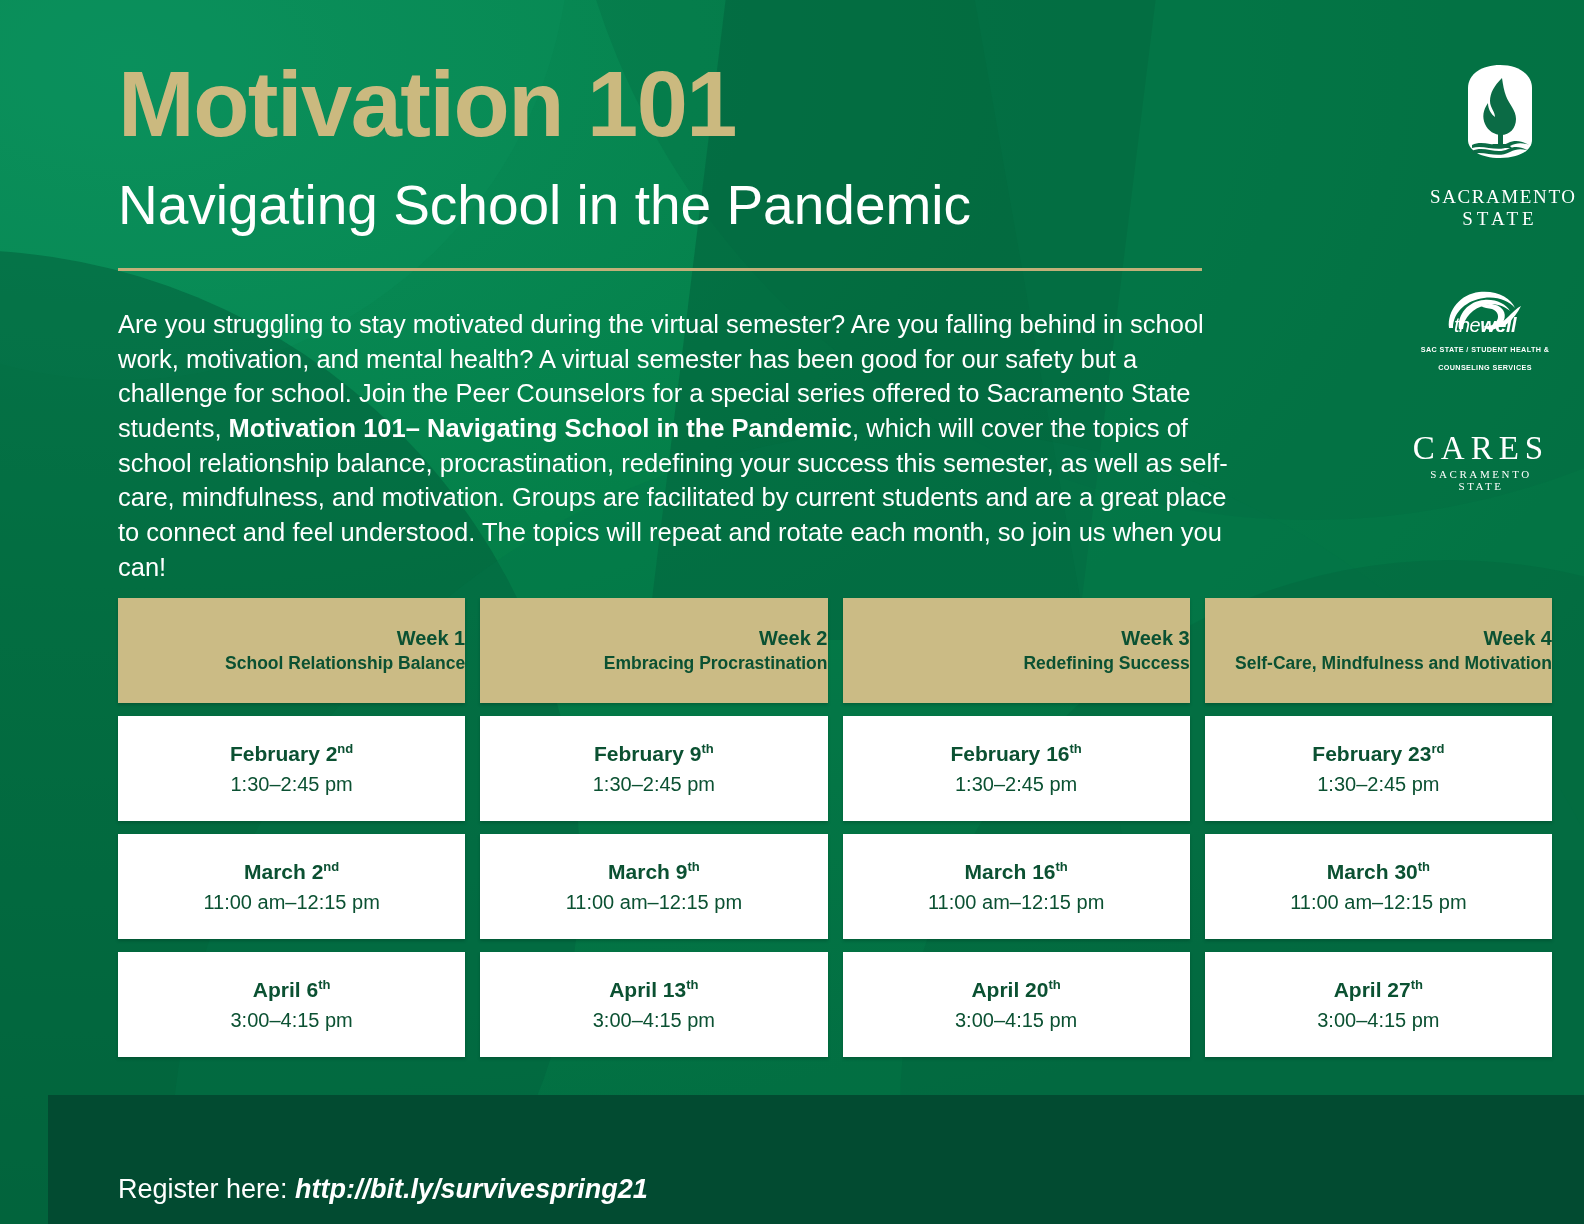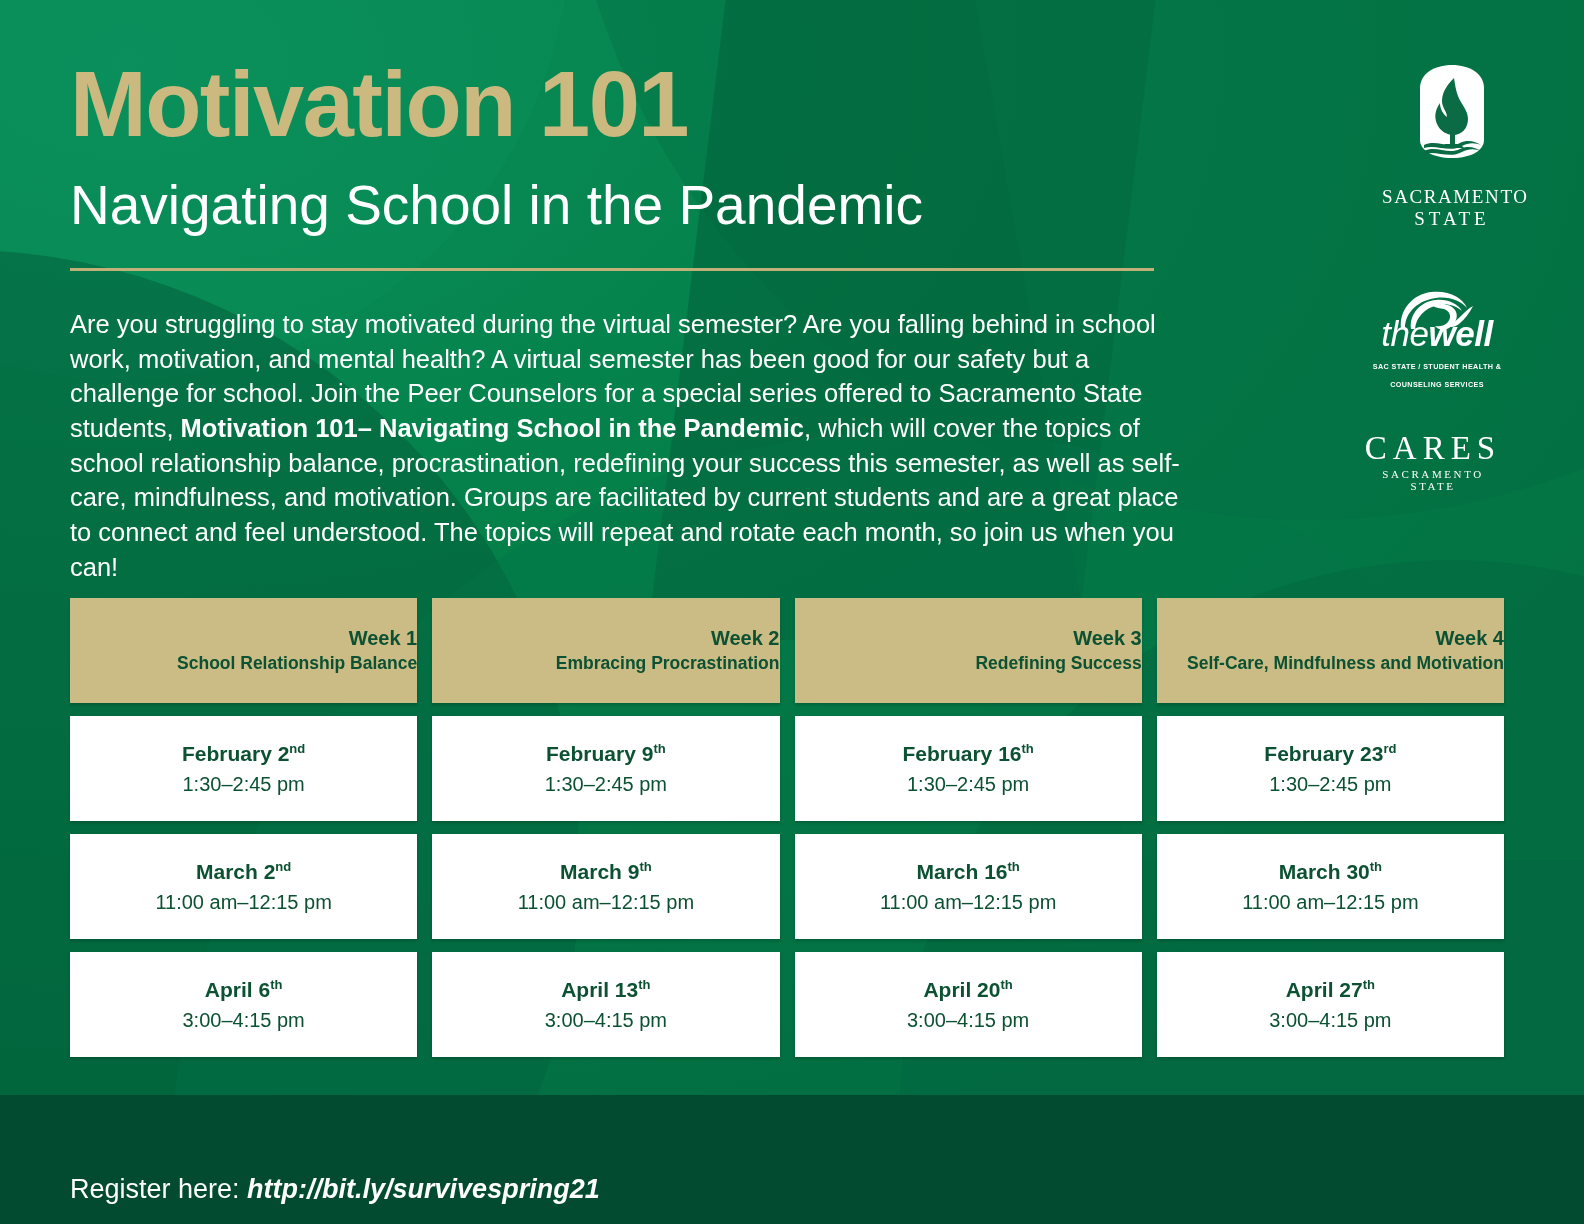--- a/index.html
+++ b/index.html
@@ -10,20 +10,21 @@
     overflow: hidden;
     font-family: "Liberation Sans", sans-serif;
   }
 
   #poster {
     position: relative;
     width: 1584px;
     height: 1224px;
     background: #057a4e;
     overflow: hidden;
+    padding-left: 48px;
   }
 
   
   .bg-layer { position: absolute; inset: 0; overflow: hidden; pointer-events: none; }
 
   .bg-grad {
     position: absolute; inset: 0;
     background:
       radial-gradient(120% 95% at 8% 5%, #0a8f5c 0%, #048049 45%, #026c3f 100%);
   }
@@ -142,21 +143,21 @@
 
   .logo-well {
     position: absolute;
     left: 1362px; top: 288px;
     width: 150px;
     color: #ffffff;
     text-align: center;
   }
   .well-mark { display: block; margin: 0 auto; }
   .well-word {
-    font-size: 35px;
+    font-size: 20px;
     font-style: italic;
     font-weight: 300;
     letter-spacing: -0.5px;
     margin-top: -20px;
   }
   .well-word b { font-weight: bold; font-style: italic; }
   .well-sub {
     font-size: 7.2px;
     font-weight: bold;
     letter-spacing: 0.4px;

